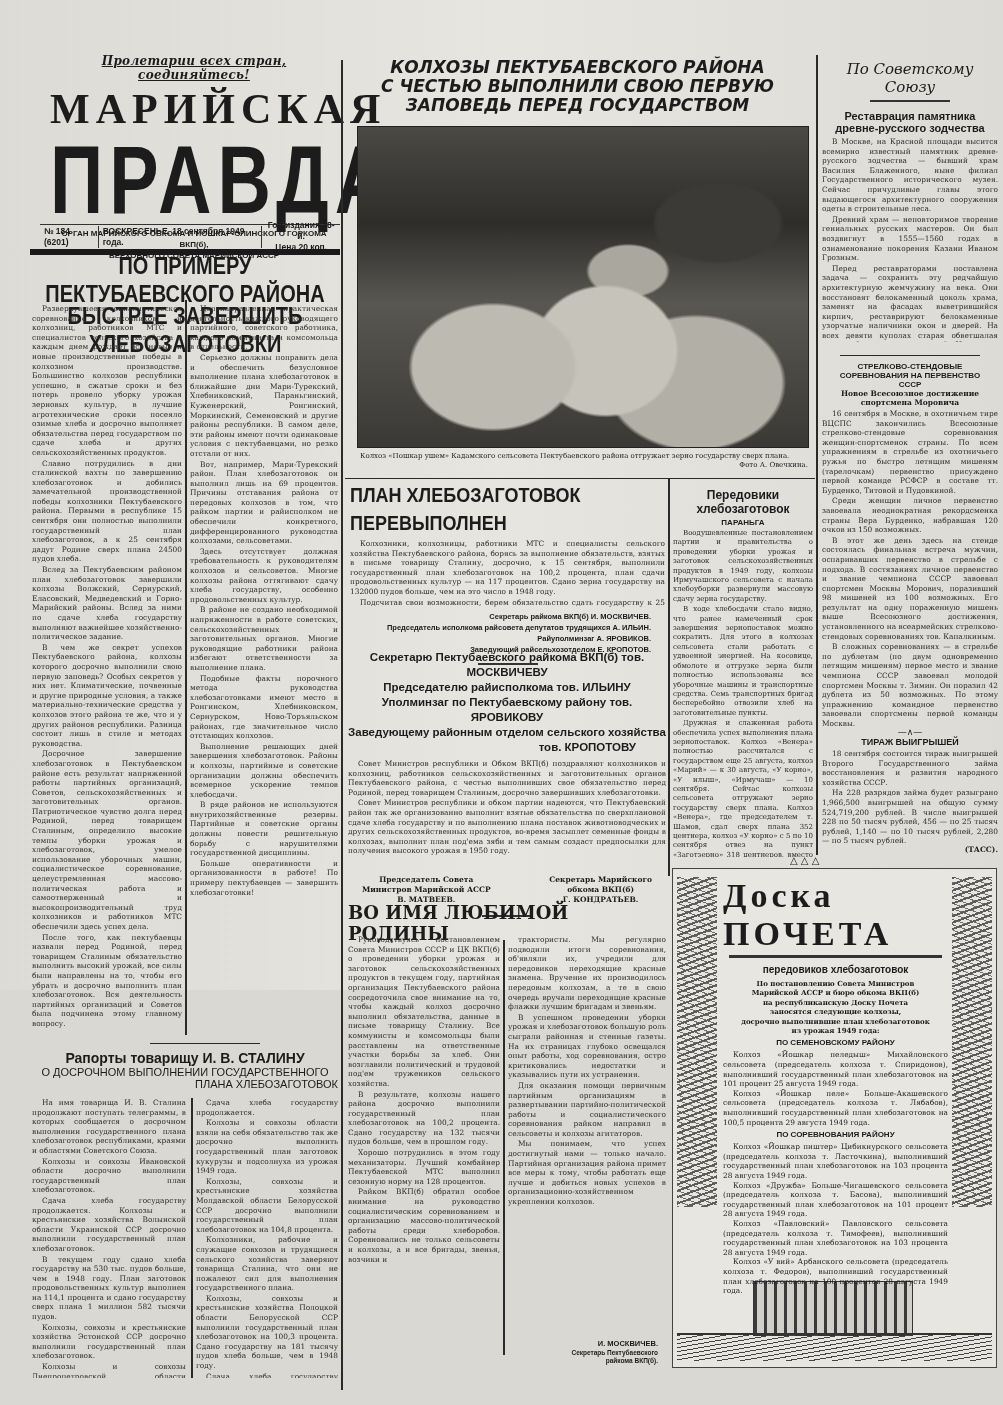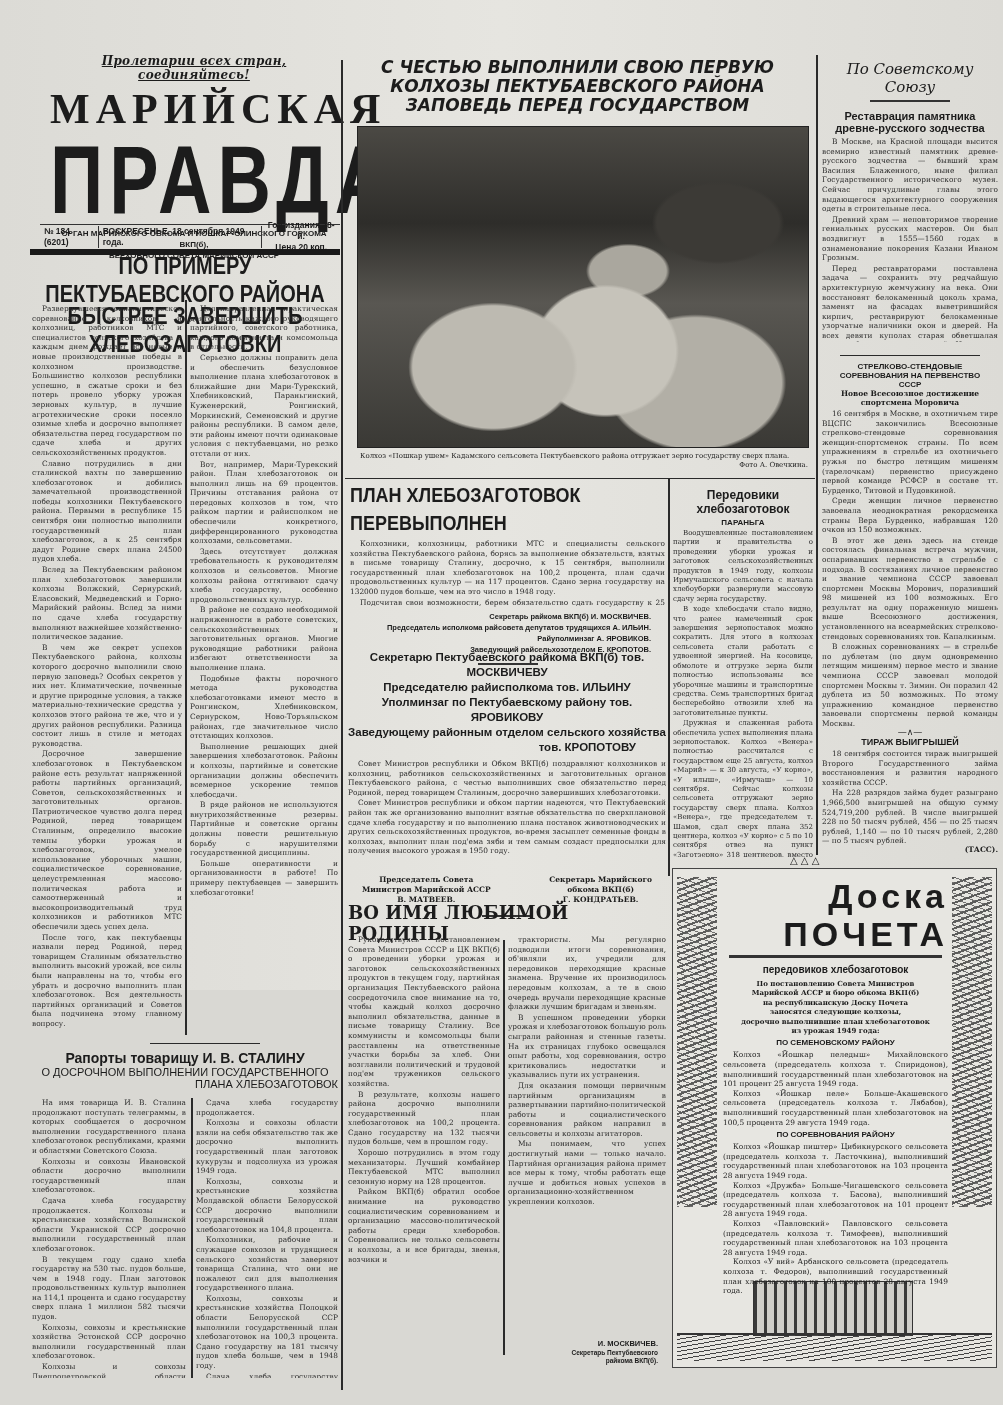--- a/index.html
+++ b/index.html
@@ -27,21 +27,21 @@
       radial-gradient(ellipse at 30% 75%, #bdbab1 0 18%, transparent 19%),
       radial-gradient(ellipse at 55% 70%, #c6c3ba 0 20%, transparent 21%),
       radial-gradient(ellipse at 75% 80%, #b2afa6 0 18%, transparent 19%),
       radial-gradient(ellipse at 60% 45%, #aaa79e 0 10%, transparent 11%),
       radial-gradient(ellipse at 80% 30%, #3c3a36 0 12%, transparent 13%),
       linear-gradient(180deg,#4b4944 0%,#2e2d2a 30%,#595752 55%,#3a3935 100%);
       border: 1px solid #222; }
   .caption { font-size: 7px; line-height: 9px; }
   .sig { font-family: "Liberation Sans", sans-serif; font-weight: bold; font-size: 7.5px; text-align: right; line-height: 11px; }
   .honor-frame { border: 1px solid #444; background: #e7e6e1; }
-  .honor-title { font-family: Liberation Sans, sans-serif; font-weight: bold; font-size: 34px; text-align: right; letter-spacing: 4px; line-height: 38px; }
+  .honor-title { font-family: Liberation Serif, serif; font-weight: bold; font-size: 34px; text-align: left; letter-spacing: 4px; line-height: 38px; }
   .honor-body { font-size: 7.4px; line-height: 9.6px; text-align: justify; }
   .honor-body p { text-indent: 10px; }
   .region { font-family: "Liberation Sans", sans-serif; font-weight: bold; font-size: 8px; text-align: center; margin: 3px 0; }
   .wheat { position: absolute; width: 40px; background:
       repeating-linear-gradient(160deg,#3a3a3a 0 2px,transparent 2px 6px),
       repeating-linear-gradient(20deg,#555 0 1px,transparent 1px 5px); opacity: .8; }
   .factory { position: absolute; background:
       repeating-linear-gradient(90deg,#3a3a3a 0 3px,#d0cfca 3px 10px); border: 1px solid #333; }
 </style>
 </head>
@@ -67,22 +67,22 @@
   <div class="abs thick" style="left:30px;top:249px;width:310px;"></div>
 
   <div class="vrule" style="left:341px;top:60px;height:1330px;"></div>
   <div class="vrule" style="left:816px;top:55px;height:800px;"></div>
   <div class="vrule" style="left:668px;top:478px;height:398px;"></div>
   <div class="vrule" style="left:503px;top:940px;height:415px;"></div>
   <div class="vrule" style="left:185px;top:300px;height:735px;"></div>
   <div class="vrule" style="left:191px;top:1098px;height:280px;"></div>
 
   <div class="abs" style="left:350px;top:58px;width:455px;">
+    <div class="ital-head">КОЛХОЗЫ ПЕКТУБАЕВСКОГО РАЙОНА</div>
     <div class="ital-head">С ЧЕСТЬЮ ВЫПОЛНИЛИ СВОЮ ПЕРВУЮ</div>
-    <div class="ital-head">КОЛХОЗЫ ПЕКТУБАЕВСКОГО РАЙОНА</div>
     <div class="ital-head">ЗАПОВЕДЬ ПЕРЕД ГОСУДАРСТВОМ</div>
   </div>
   <div class="abs photo" style="left:357px;top:126px;width:452px;height:322px;"></div>
   <div class="abs caption" style="left:360px;top:452px;width:448px;">
     <span>Колхоз «Пошкар ушем» Кадамского сельсовета Пектубаевского района отгружает зерно государству сверх плана.</span>
     <div style="text-align:right;">Фото А. Овечкина.</div>
   </div>
   <div class="hrule" style="left:345px;top:478px;width:470px;height:1px;"></div>
 
   <div class="abs" style="left:822px;top:60px;width:176px;">

